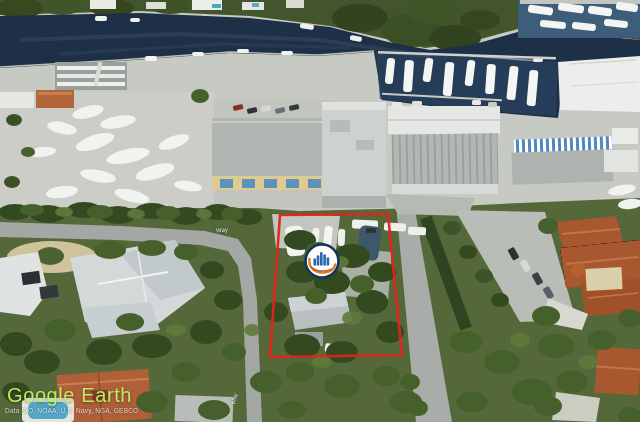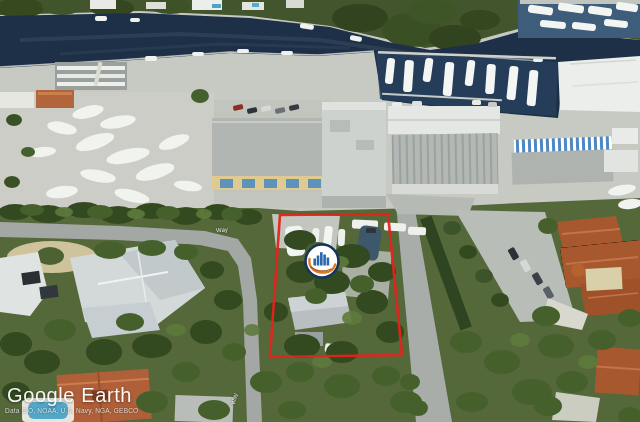--- a/index.html
+++ b/index.html
@@ -1,20 +1,20 @@
 <!DOCTYPE html>
 <html><head>
 <meta charset="utf-8">
 <style>
   html,body{margin:0;padding:0;background:#222;}
   .stage{position:relative;width:640px;height:422px;overflow:hidden;
          font-family:"Liberation Sans",sans-serif;background:#55683a;}
   .stage svg{position:absolute;left:0;top:0;display:block;}
   .watermark{position:absolute;left:7px;top:384px;font-size:20px;font-weight:400;
-             color:#ffffff;letter-spacing:.6px;opacity:.95;
+             color:#bef264;letter-spacing:.6px;opacity:.95;
              text-shadow:0 1px 3px rgba(0,0,0,.5);pointer-events:none;}
   .attribution{position:absolute;left:5px;top:407px;font-size:6.5px;
                color:rgba(255,255,255,.78);letter-spacing:.2px;
                text-shadow:0 0 2px rgba(0,0,0,.6);pointer-events:none;}
   .street-label{position:absolute;font-size:6px;color:#fff;opacity:.9;
                 text-shadow:0 0 2px rgba(0,0,0,.9);pointer-events:none;white-space:nowrap;}
   .label-a{left:216px;top:227px;transform:rotate(-6deg);}
   .label-b{left:230px;top:404px;transform:rotate(-78deg);transform-origin:left top;}
 </style>
 </head>

